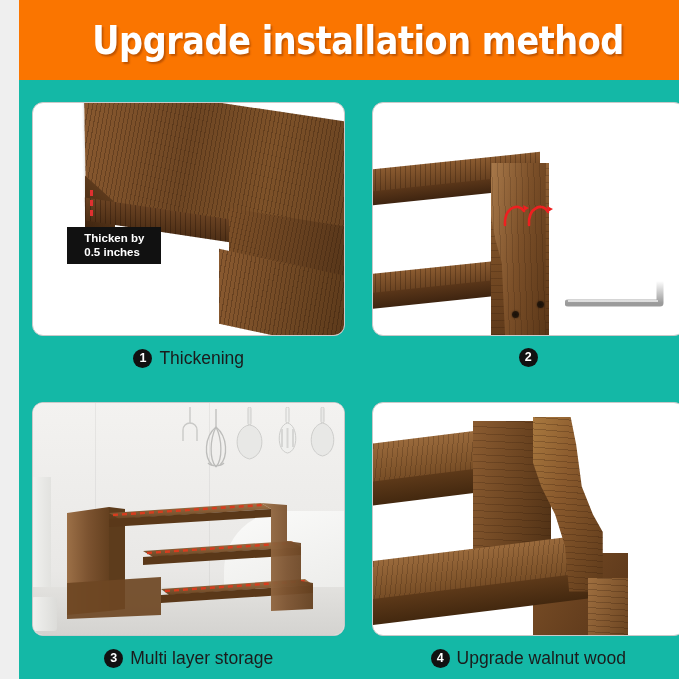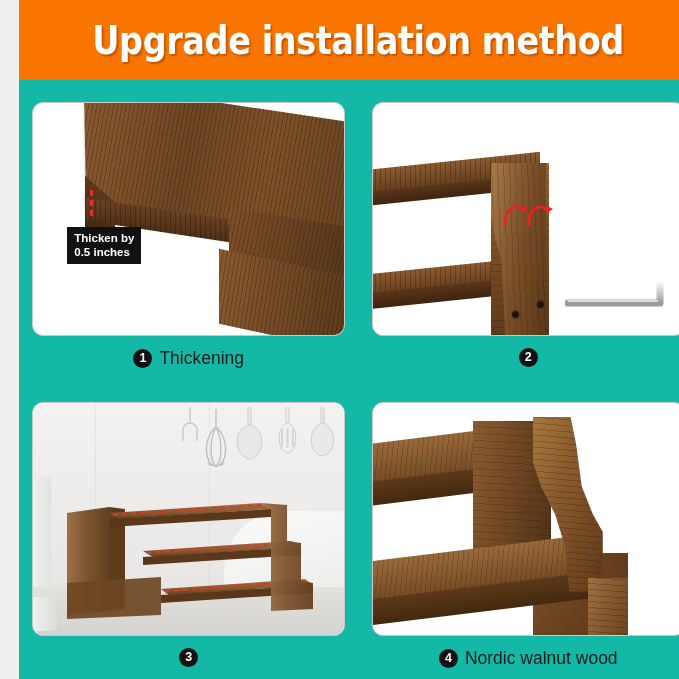--- a/index.html
+++ b/index.html
@@ -105,21 +105,21 @@
   }
   .p1-dash{
     position:absolute;left:57px;top:87px;
     width:0;height:26px;
     border-left:3px dashed #e03030;
   }
   .p1-tag{
     position:absolute;left:34px;top:124px;
     background:#111;color:#fff;
     font-size:11.5px;font-weight:700;line-height:1.25;
-    padding:4px 7px;
+    padding:4px 17px;
     white-space:pre-line;
   }
 
   
   .p2-shelf-top{
     position:absolute;left:-8px;top:58px;width:175px;height:28px;
     background:
       repeating-linear-gradient(90deg, rgba(35,18,5,.30) 0 1px, rgba(255,255,255,0) 1px 5px),
       linear-gradient(180deg,#8b5b30,#5e3a1c);
     transform:skewY(-6deg);
@@ -374,34 +374,35 @@
             <path d="M96 104 L248 94 L248 102 L96 112 Z" fill="#5a3819"></path>
           </g>
 
           <path d="M196 12 L222 14 L222 50 L236 52 L236 90 L248 92 L248 118 L206 120 L206 18 Z" fill="url(#w1)" opacity=".95"></path>
 
           <path d="M2 92 L96 86 L96 124 L2 128 Z" fill="#6e4723" opacity=".92"></path>
         </svg>
       </div>
       <div class="caption">
         <span class="bullet">3</span>
+        <span>Multi layer storage</span>
       </div>
     </div>
 
     <div class="cell">
       <div class="photo">
         <div class="p4-top-shelf"></div>
         <div class="p4-top-face"></div>
         <div class="p4-riser"></div>
         <div class="p4-back"></div>
         <div class="p4-bot-shelf"></div>
         <div class="p4-bot-face"></div>
         <div class="p4-curve"></div>
         <div class="p4-leg"></div>
       </div>
       <div class="caption">
         <span class="bullet">4</span>
-        <span>Nordic walnut wood</span>
+        <span>Upgrade walnut wood</span>
       </div>
     </div>
 
   </div>
 </div>
 
 </body></html>

